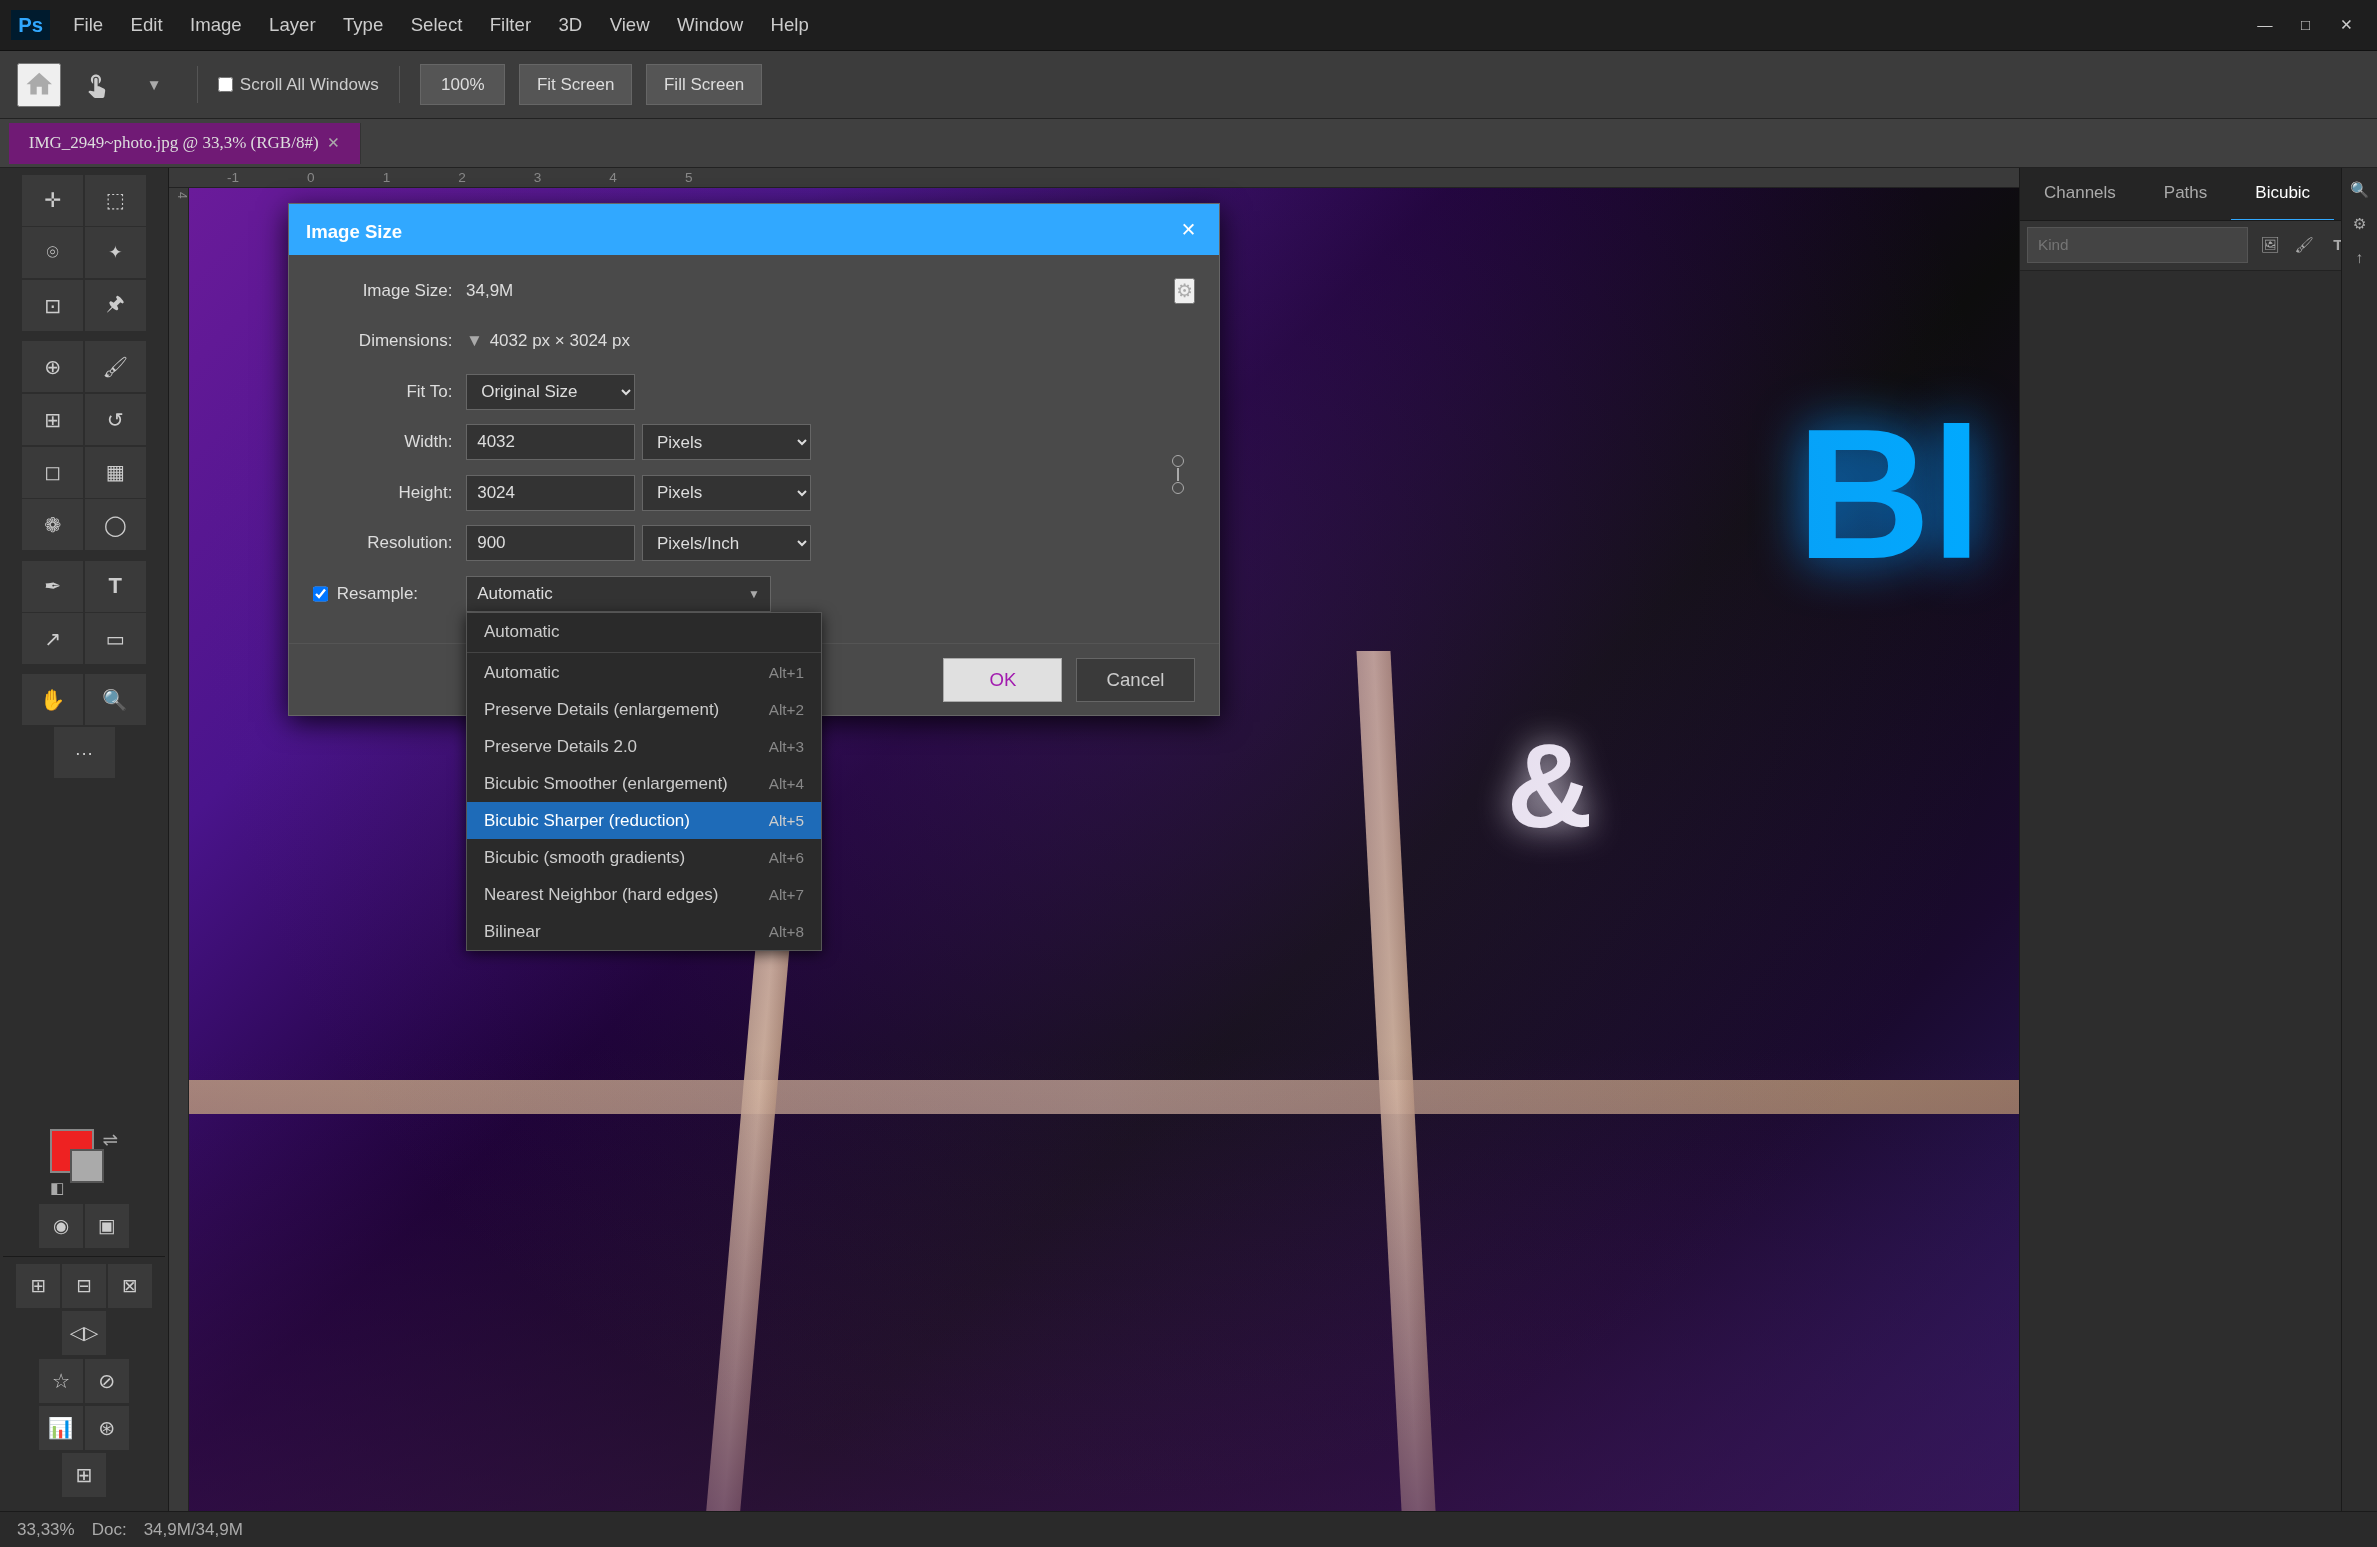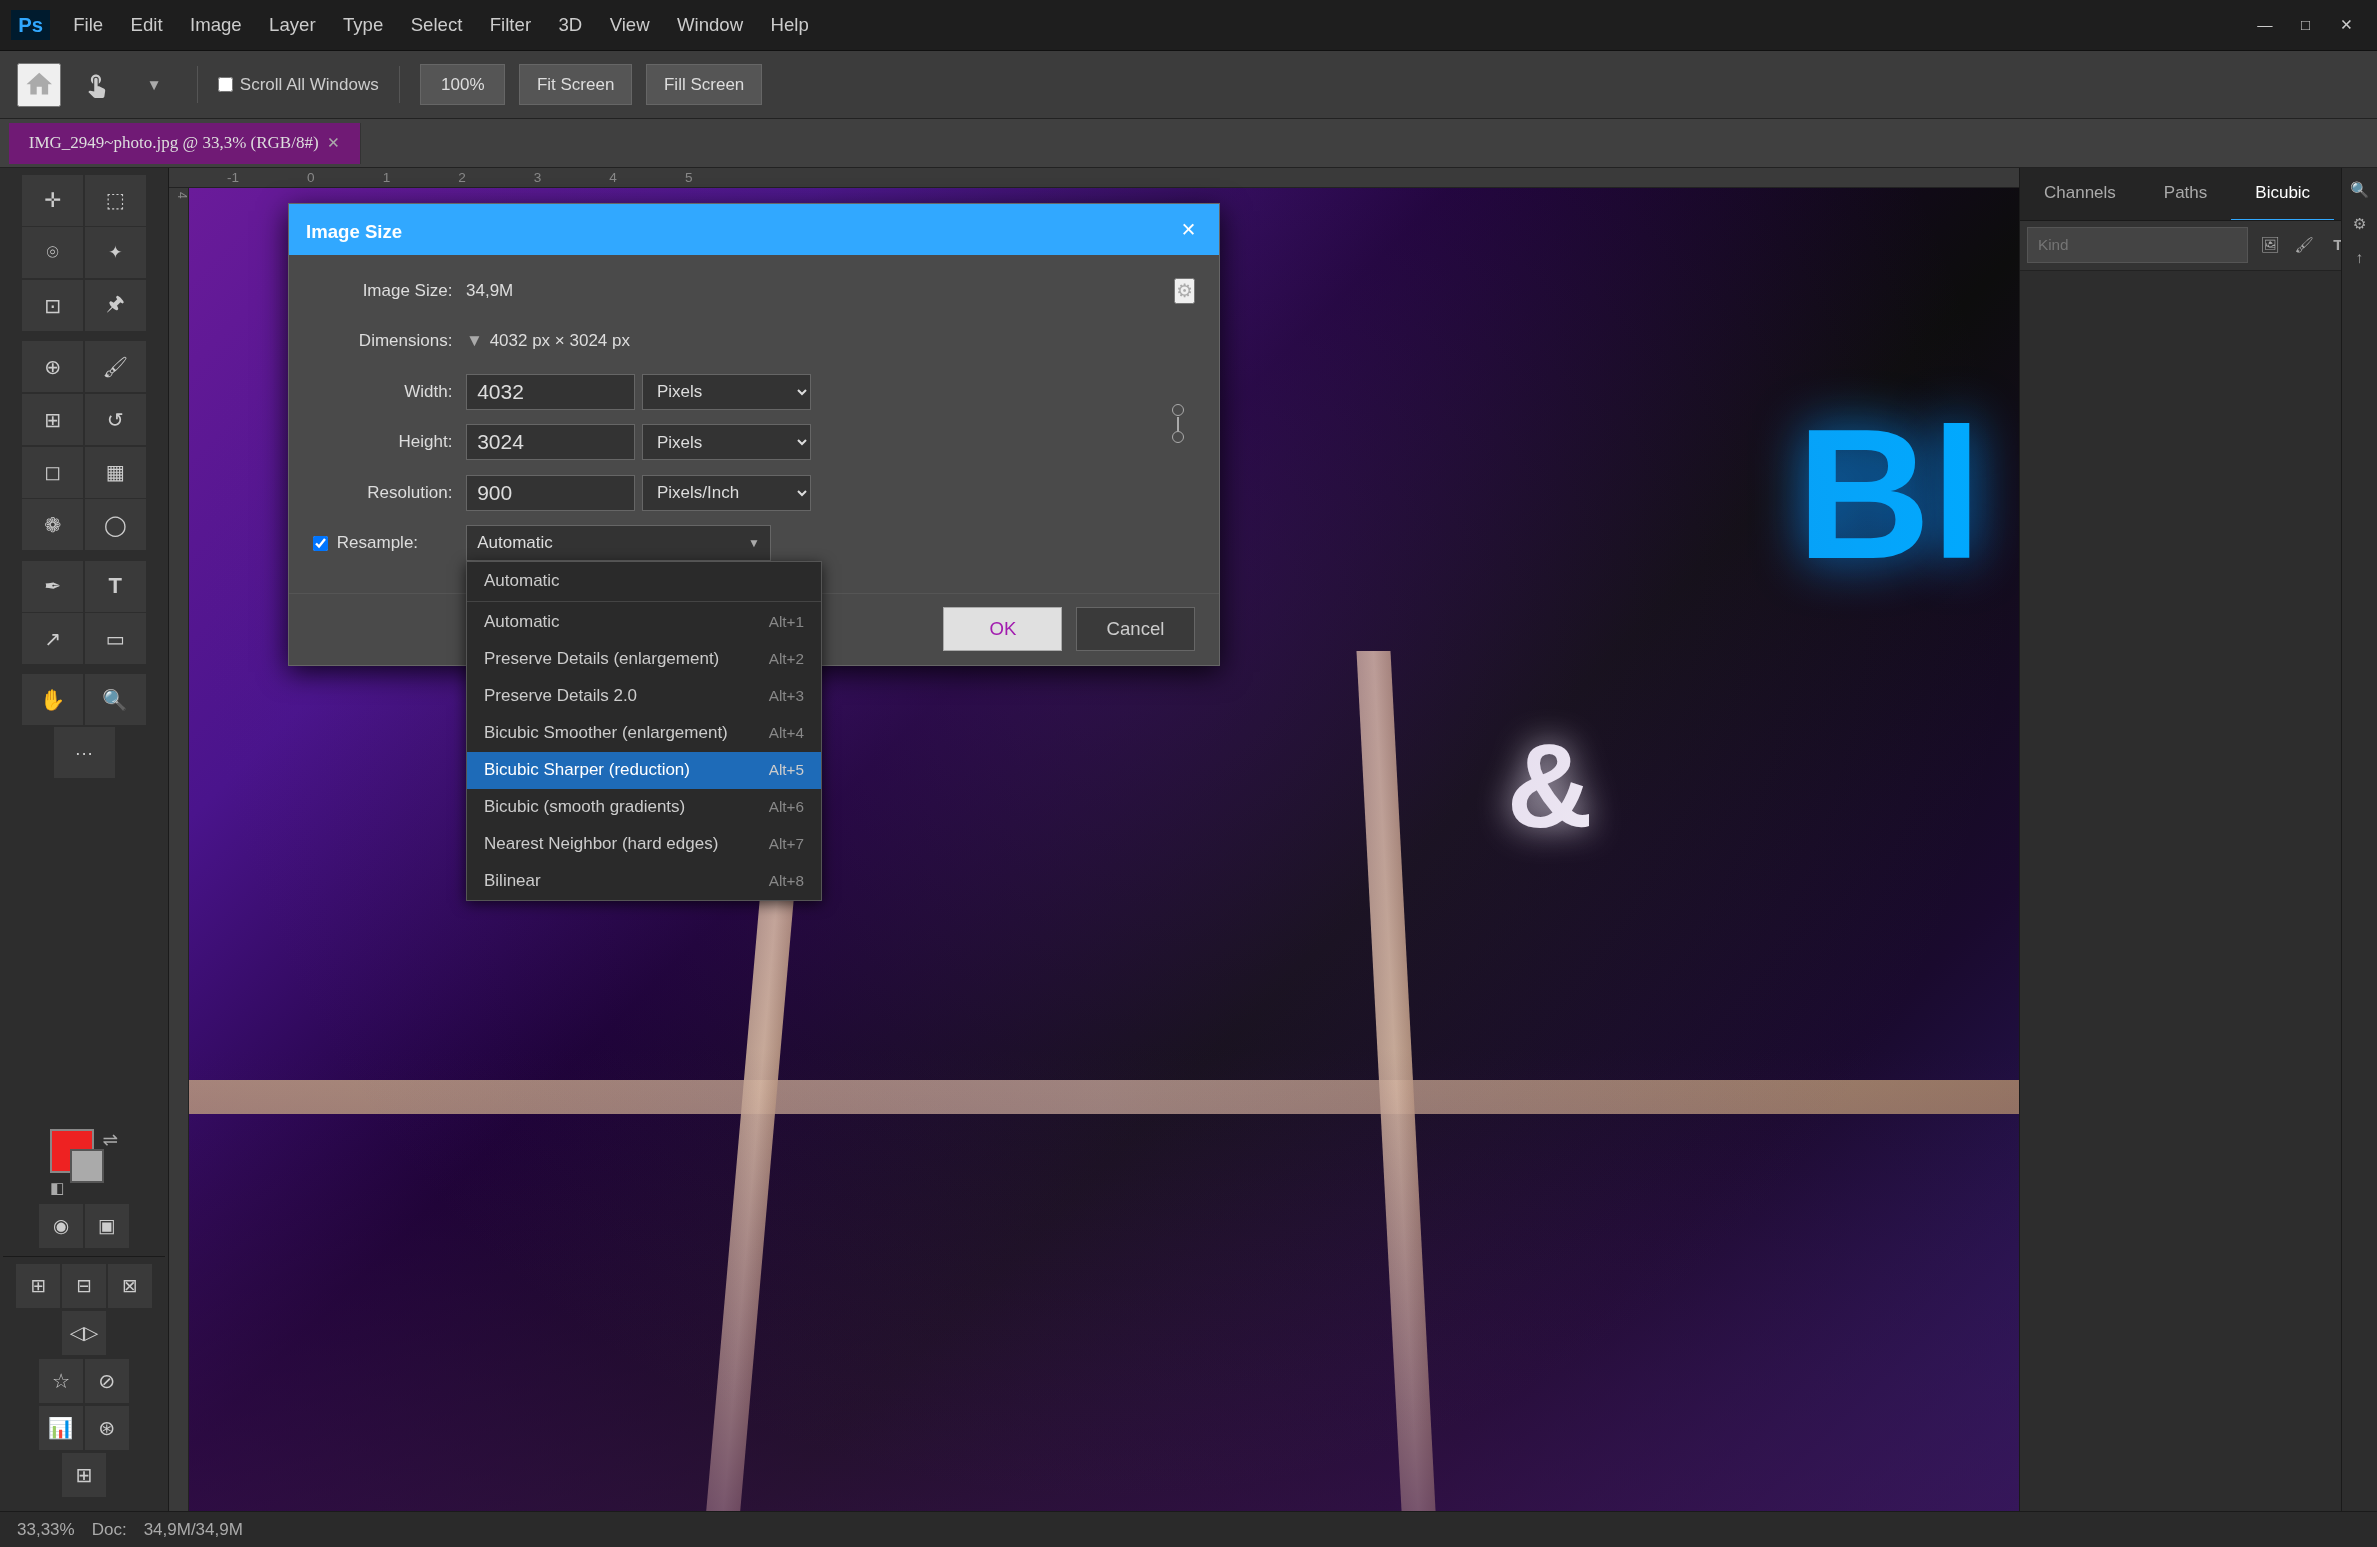--- a/index.html
+++ b/index.html
@@ -403,21 +403,21 @@
       font-size: 17px;
       color: #ddd;
       flex: 1;
     }
     .dialog-input {
       width: 169px;
       height: 36px;
       background: #333;
       border: 0.8px solid #666;
       color: #ddd;
-      font-size: 21px;
+      font-size: 17px;
       padding: 0 10.2px;
     }
     .dialog-select {
       min-width: 169px;
       height: 36px;
       background: #333;
       border: 0.8px solid #666;
       color: #ddd;
       font-size: 17px;
       padding: 0 10.2px;
@@ -815,20 +815,26 @@
       </div>
 
       <div class="dialog-row">
         <span class="dialog-label">Dimensions:</span>
         <span class="dimensions-display">
           <span style="font-size:17px;color:#aaa;">▼</span>
           <span>4032 px × 3024 px</span>
         </span>
       </div>
 
+      <div class="dialog-row">
+        <span class="dialog-label">Fit To:</span>
+        <select class="dialog-select">
+          <option>Original Size</option>
+        </select>
+      </div>
 
       <div style="display:flex;align-items:center;">
         <div style="flex:1;">
 
           <div class="dialog-row">
             <span class="dialog-label">Width:</span>
             <input class="dialog-input" type="text" value="4032" style="">
             <select class="dialog-select" style="margin-left:6.8px;">
               <option>Pixels</option>
             </select>

